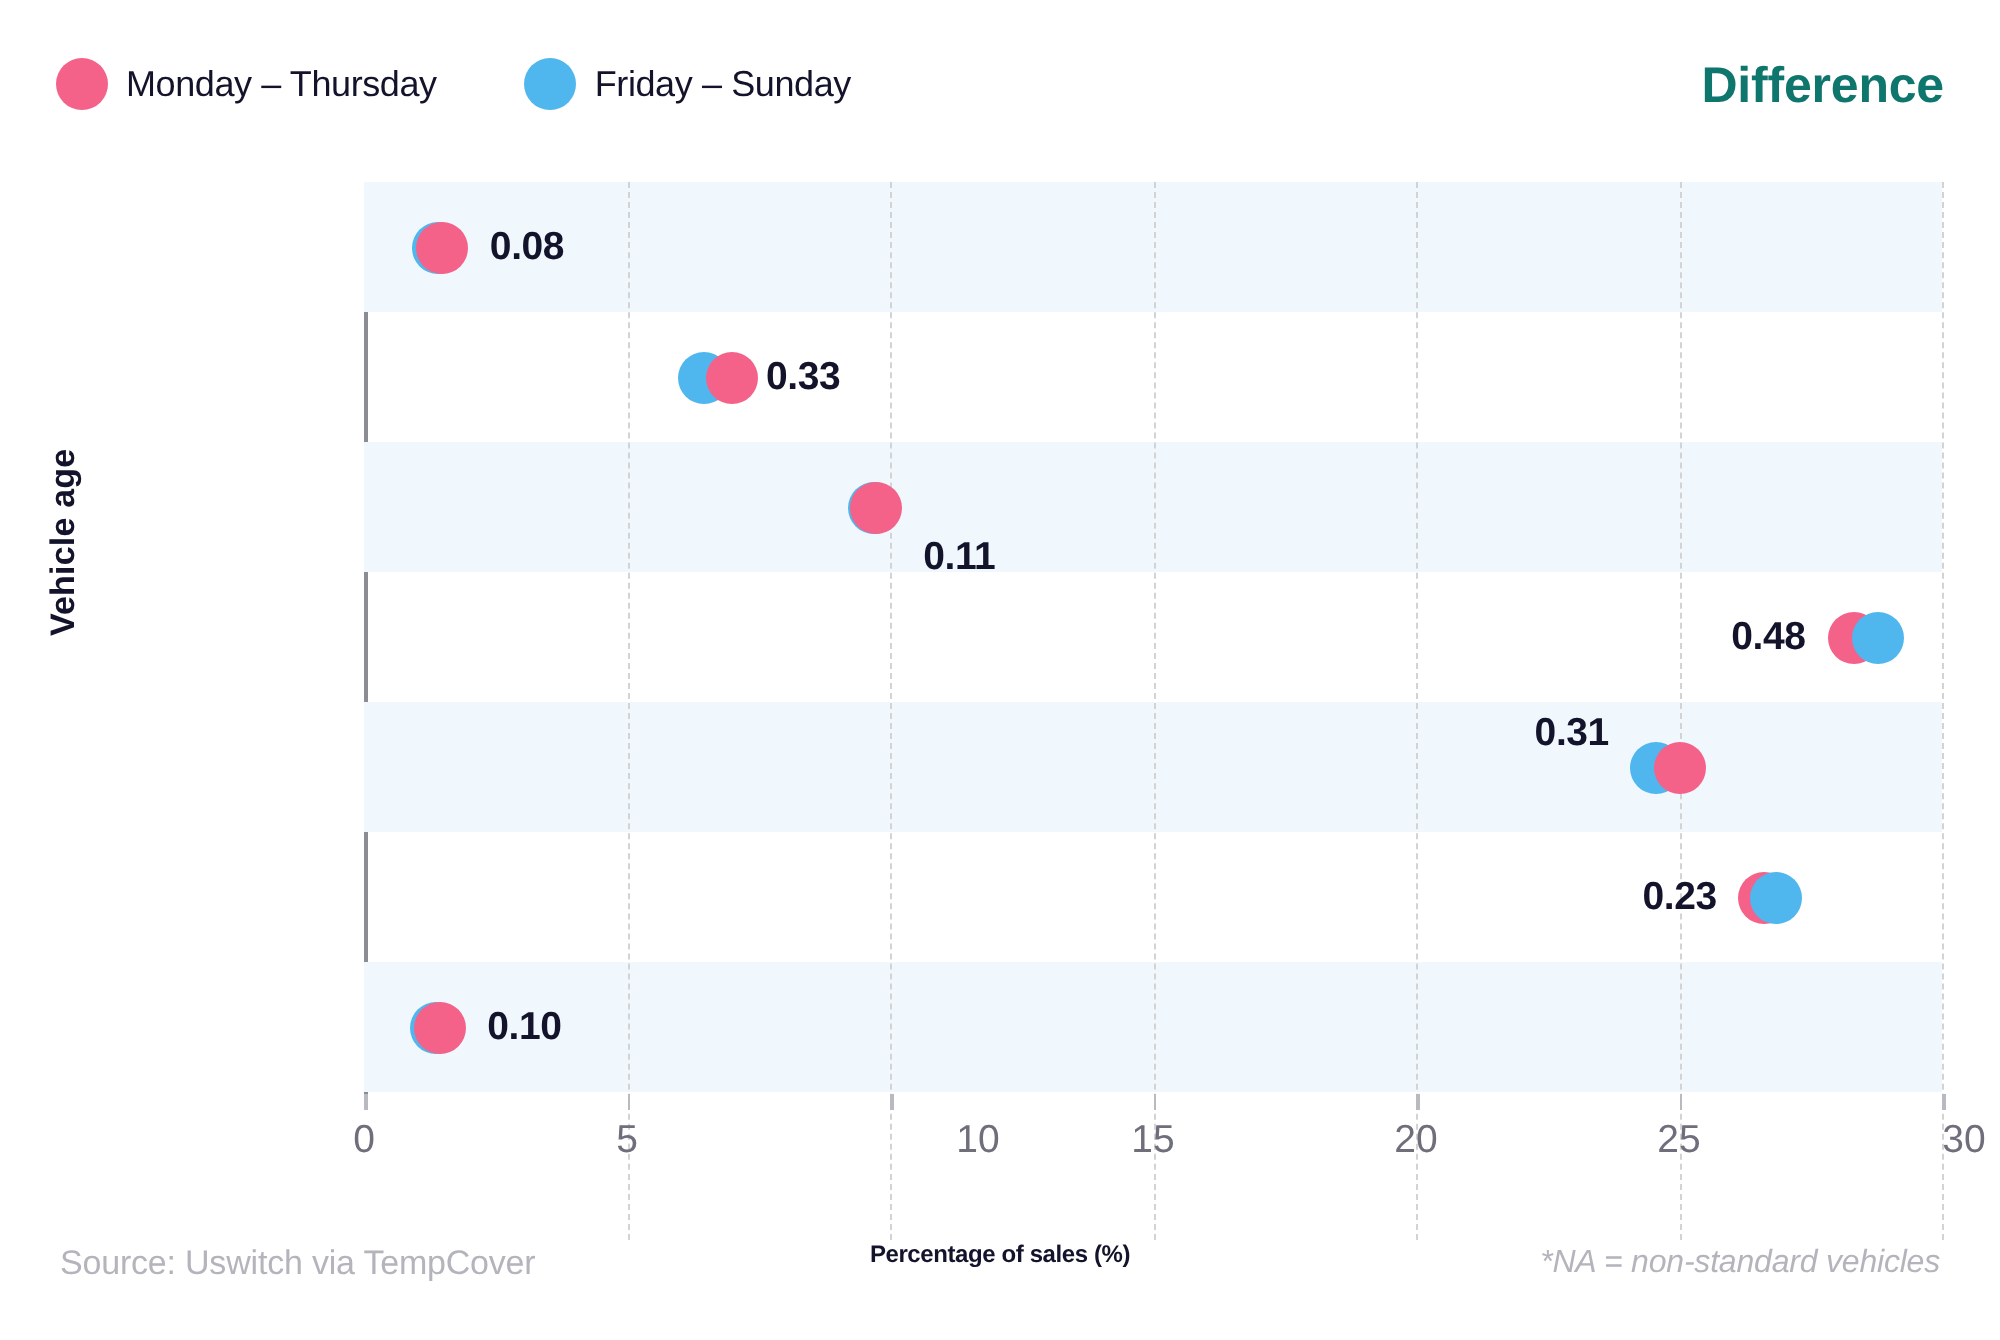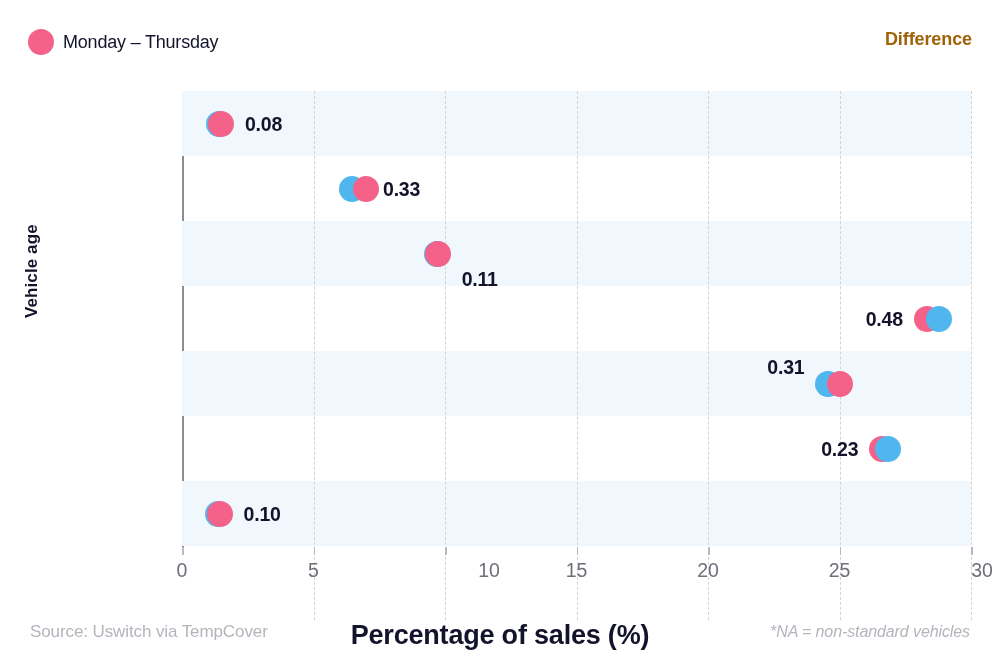--- a/index.html
+++ b/index.html
@@ -39,23 +39,23 @@
   .legend-label {
     font-size: 18px;
     color: #13132b;
     letter-spacing: -0.2px;
     white-space: nowrap;
   }
 
   #difference-header {
     position: absolute;
     right: 28px; top: 29px;
-    font-size: 18px;
-    font-weight: bold;
-    color: #a16207;
+    font-size: 25px;
+    font-weight: bold;
+    color: #0f766e;
     letter-spacing: -0.1px;
   }
 
   
   #plot {
     position: absolute;
     left: 182px;
     top: 91px;
     width: 789px;
     height: 529px;
@@ -152,21 +152,21 @@
     position: absolute;
     left: 30px; top: 4px;
     font-size: 17px;
     color: #b4b4bc;
     letter-spacing: -0.1px;
   }
   #xaxis-title {
     position: absolute;
     left: 0; right: 0; top: 2px;
     text-align: center;
-    font-size: 27px;
+    font-size: 12px;
     font-weight: bold;
     color: #13132b;
     letter-spacing: -0.2px;
   }
   #na-note {
     position: absolute;
     right: 30px; top: 5px;
     font-size: 16px;
     font-style: italic;
     color: #b4b4bc;
@@ -175,20 +175,24 @@
 </style>
 </head>
 <body>
 
 <div id="page">
 
   <div id="legend">
     <div class="legend-item">
       <span class="legend-dot" style="background:#f4628a"></span>
       <span class="legend-label">Monday – Thursday</span>
+    </div>
+    <div class="legend-item">
+      <span class="legend-dot" style="background:#4fb7ee"></span>
+      <span class="legend-label">Friday – Sunday</span>
     </div>
   </div>
 
   <div id="difference-header">Difference</div>
 
   <div id="yaxis-title">Vehicle age</div>
 
   <div id="yaxis-line"></div>
 
   <div id="plot">

